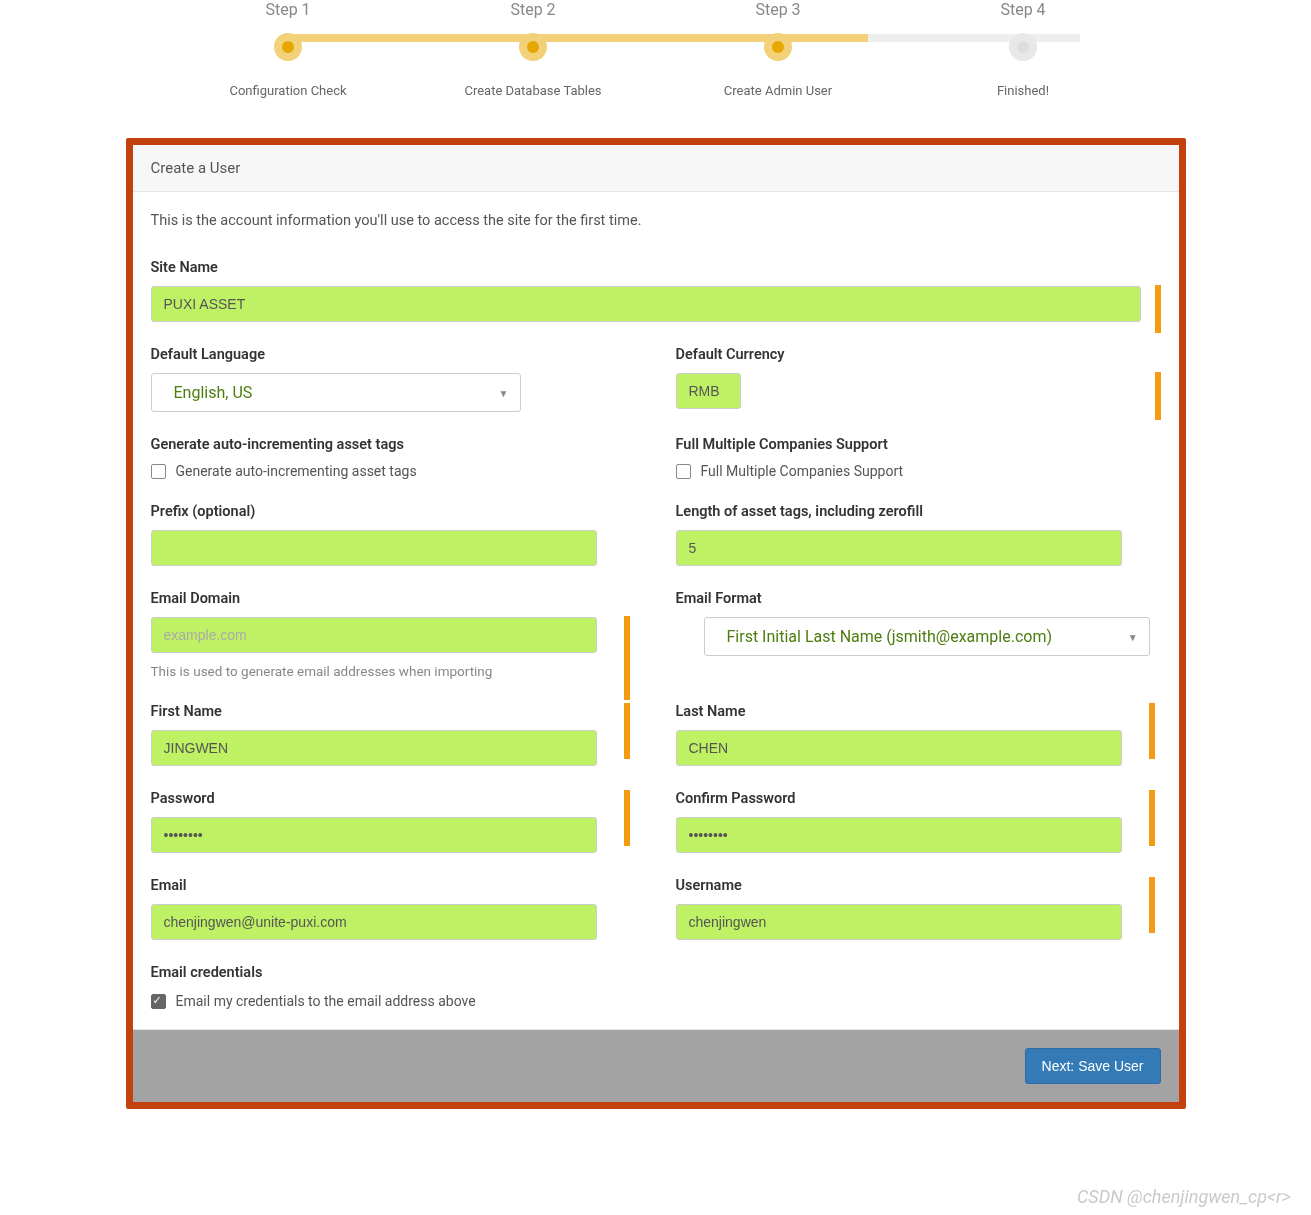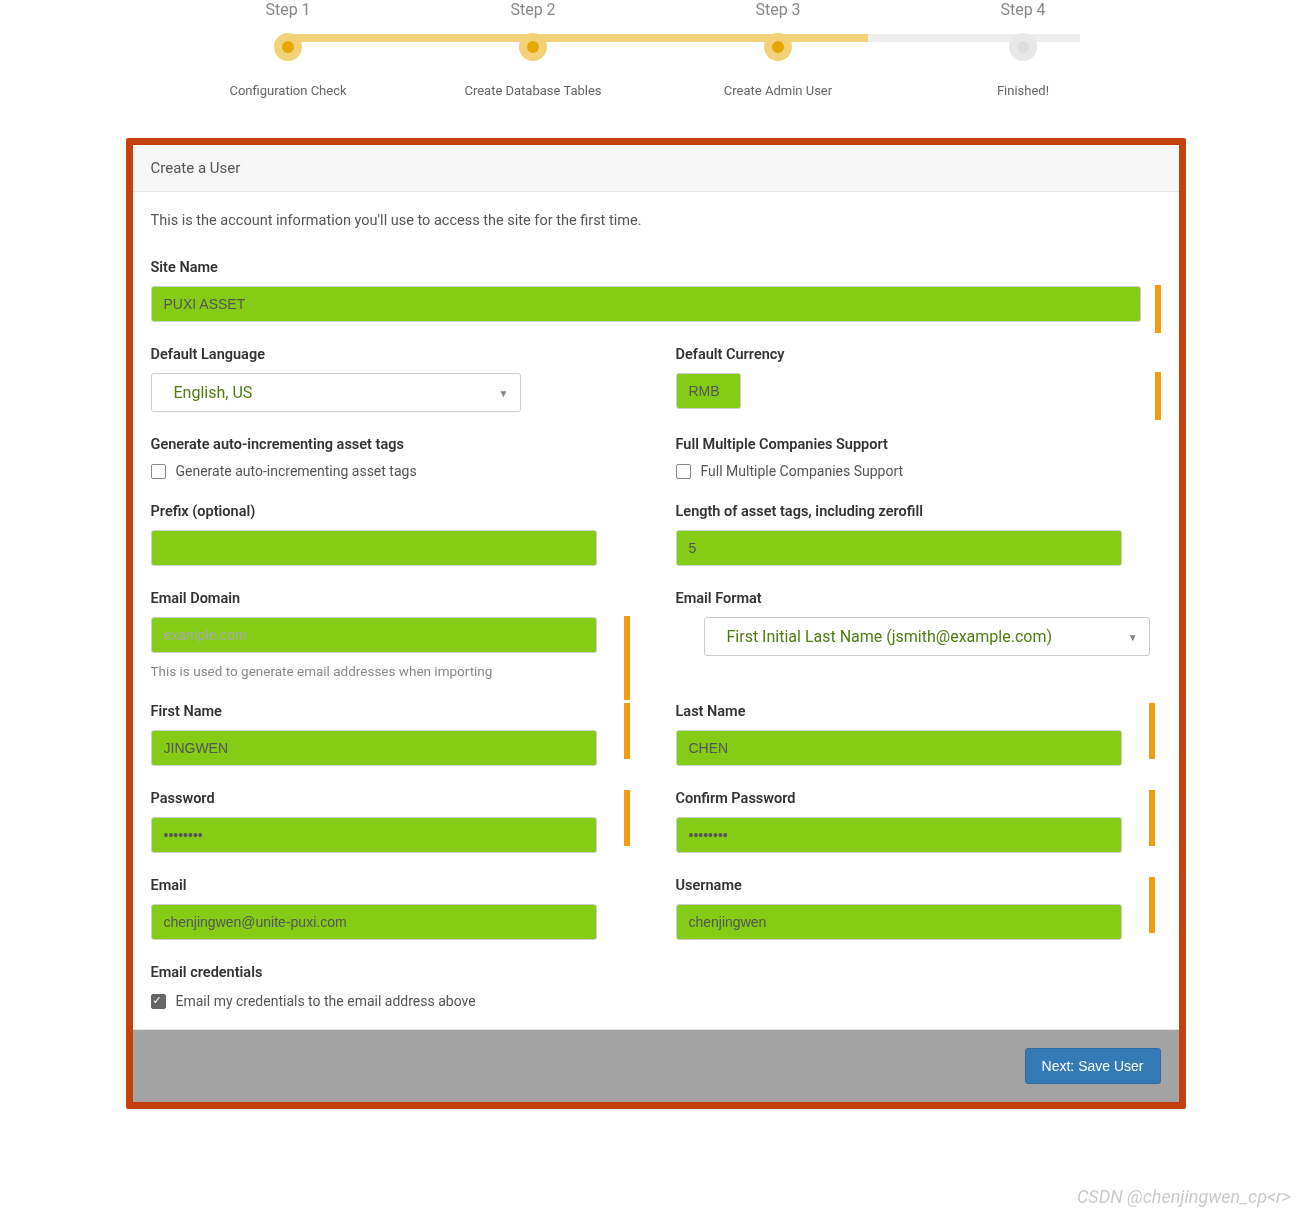--- a/index.html
+++ b/index.html
@@ -27,21 +27,21 @@
     
     .intro-text { color: #555; margin-bottom: 30px; font-size: 14.5px; }
     
     
     .row { display: flex; gap: 40px; margin-bottom: 24px; }
     .col { flex: 1; position: relative; }
     .col-full { width: 100%; position: relative; }
     
     .form-label { font-weight: 600; color: #333; margin-bottom: 10px; display: block; font-size: 14.5px; }
     
-    .form-control { width: 100%; padding: 9px 12px; border: 1px solid #ccc; border-radius: 3px; font-size: 14px; color: #555; background: #84cc16; }
+    .form-control { width: 100%; padding: 9px 12px; border: 1px solid #ccc; border-radius: 3px; font-size: 14px; color: #555; background: #bef264; }
     .form-control::placeholder { color: #aaa; }
     .form-control.narrow { width: 65px; }
     
     .select-wrap { position: relative; width: 370px; }
     .select-wrap.full { width: 100%; }
     .select { width: 100%; padding: 9px 30px 9px 22px; border: 1px solid #ccc; border-radius: 3px; font-size: 16px; color: #4d7c0f; background: #fff; cursor: pointer; }
     .select-caret { position: absolute; right: 12px; top: 50%; transform: translateY(-50%); pointer-events: none; color: #888; font-size: 10px; }
     
     .checkbox-row { display: flex; align-items: center; gap: 10px; margin-top: 4px; }
     .checkbox { width: 15px; height: 15px; border: 1.5px solid #888; border-radius: 2px; cursor: pointer; flex-shrink: 0; position: relative; }

